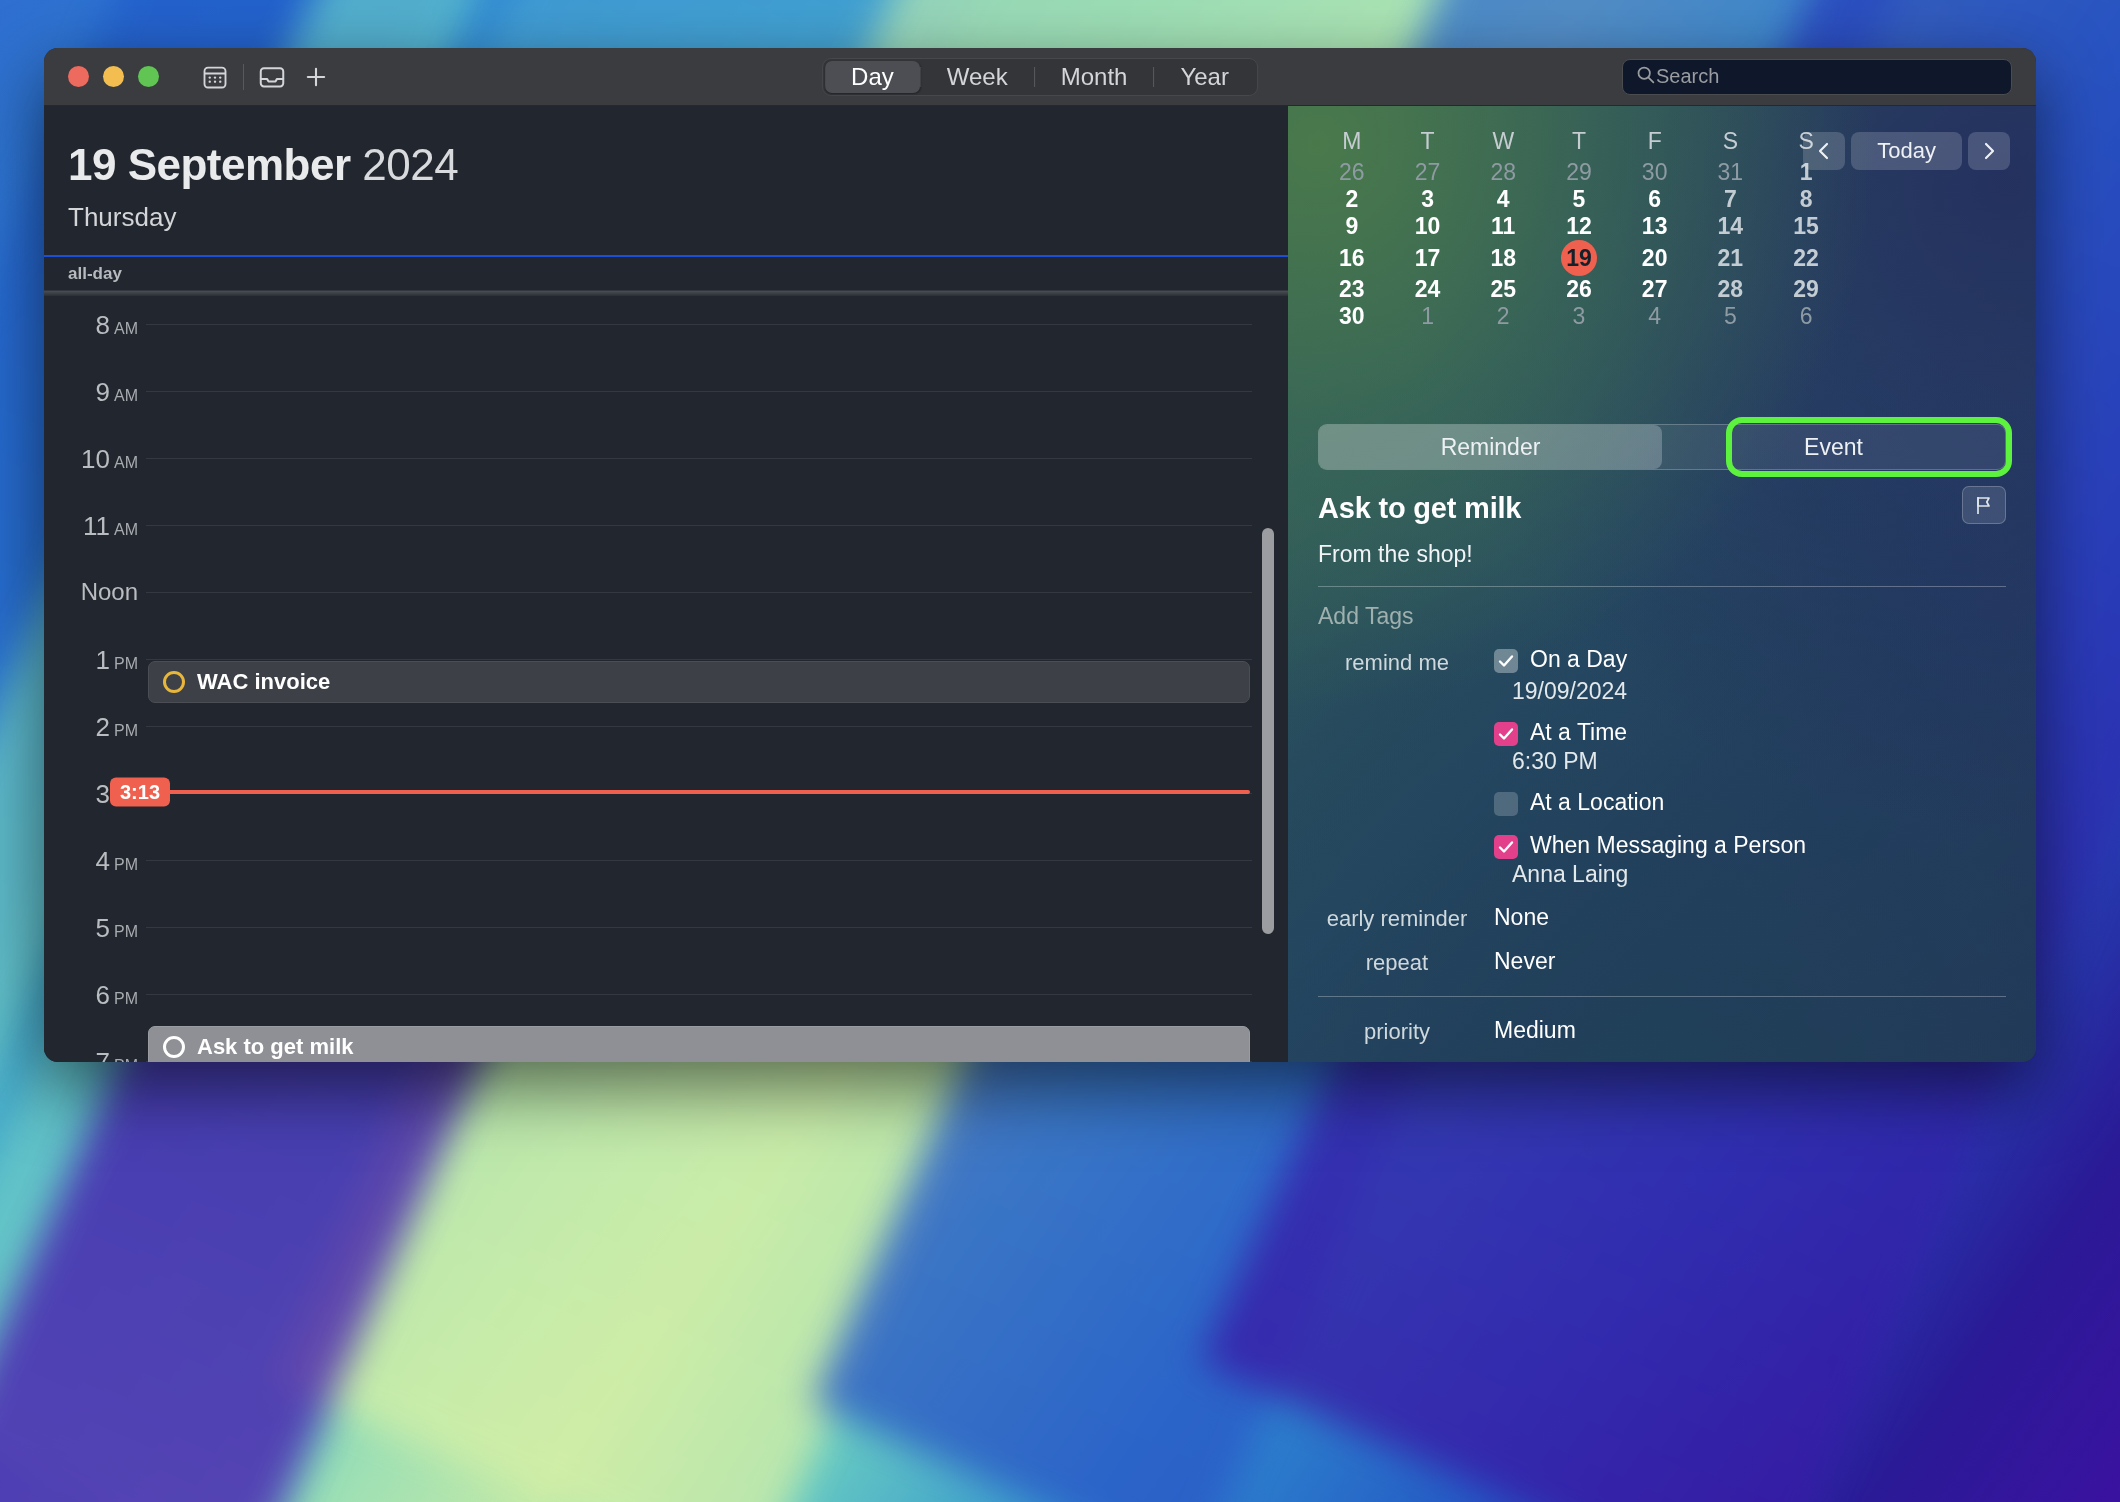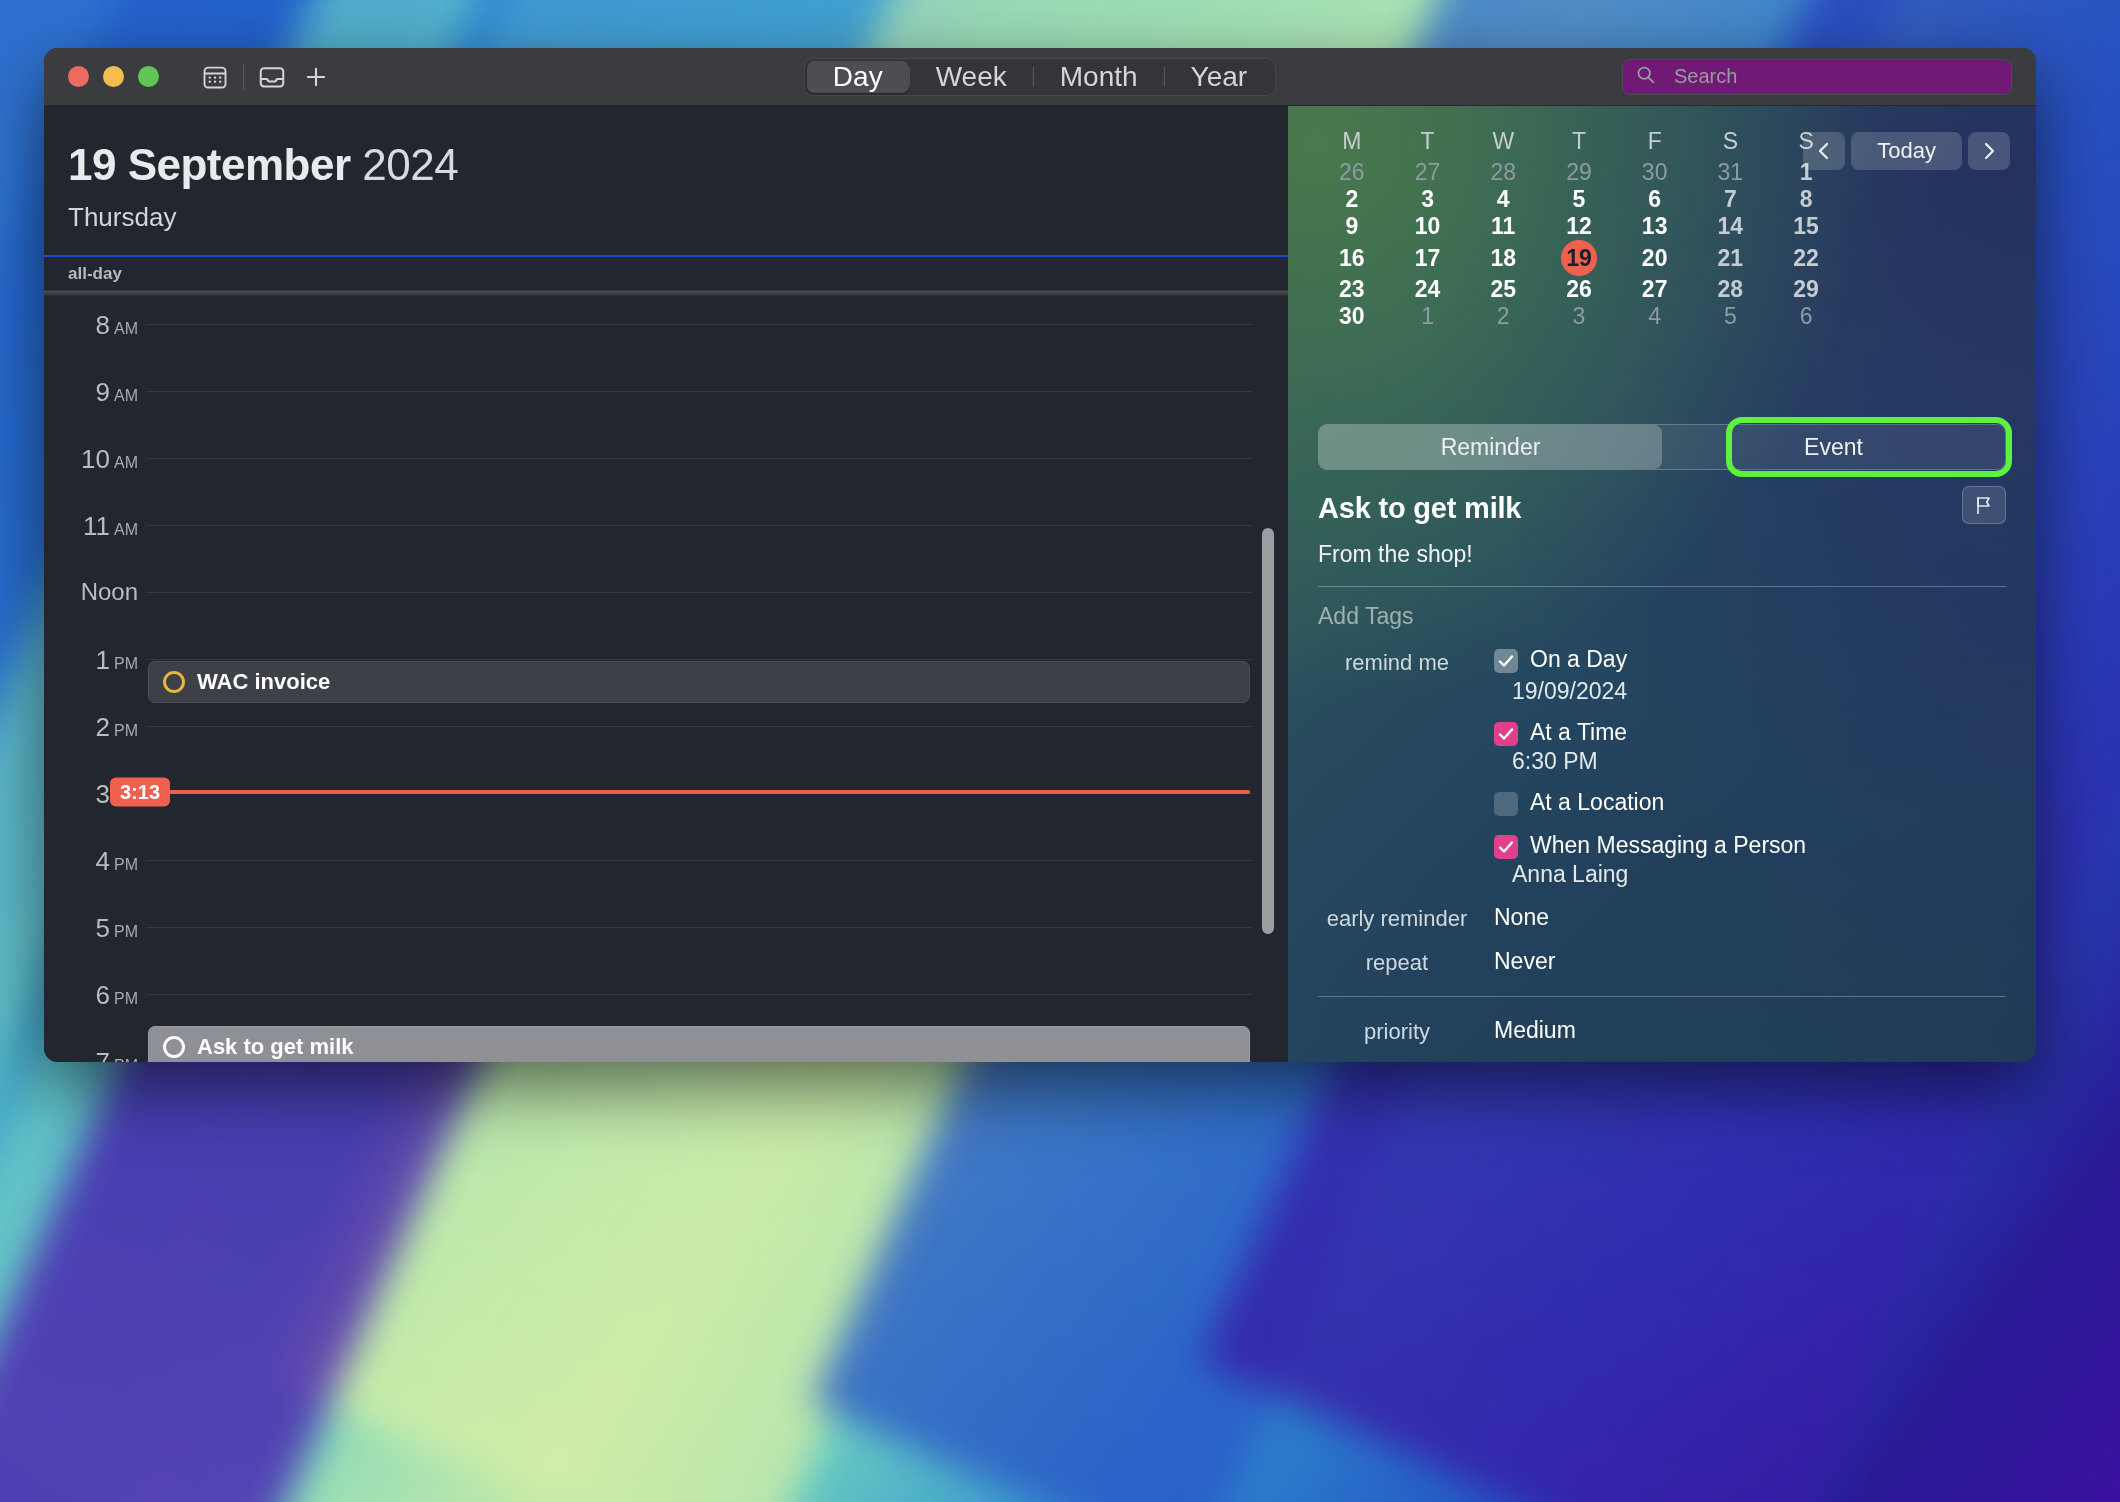--- a/index.html
+++ b/index.html
@@ -51,29 +51,29 @@
   .tb-btn { width:44px; height:40px; display:flex; align-items:center; justify-content:center; }
   .tb-sep { width:1px; height:26px; background:#58595d; margin:0 6px; }
 
   
   #segmented {
     position:absolute; left:50%; transform:translateX(-50%);
     display:flex; align-items:center; height:38px;
     background:#333539; border:1px solid #46484c; border-radius:9px; padding:2px;
   }
   .seg { height:32px; padding:0 26px; display:flex; align-items:center; justify-content:center;
-    font-size:28px; color:#d3d5d8; border-radius:7px; position:relative; white-space:nowrap; }
+    font-size:24px; color:#d3d5d8; border-radius:7px; position:relative; white-space:nowrap; }
   .seg.active { background:#4c4e53; color:#ffffff; box-shadow:0 1px 2px rgba(0,0,0,.35); }
   .seg-div { width:1px; height:20px; background:#5a5c60; }
 
   
   #search {
     position:absolute; right:24px; width:390px; height:36px;
-    background:#701a75; border:1px solid #4a4c50; border-radius:8px;
-    display:flex; align-items:center; padding:0 12px; gap:18px;
+    background:#0f172a; border:1px solid #4a4c50; border-radius:8px;
+    display:flex; align-items:center; padding:0 12px; gap:0;
   }
   #search .ph { font-size:20px; color:#9a9ca0; }
 
   
   #content { display:flex; height:956px; }
 
   
   #dayview { width:1244px; background:#22262e; position:relative; overflow:hidden; }
   #dateblock { padding:36px 0 0 24px; }
   #headline { font-size:44px; letter-spacing:-.5px; line-height:1.05; color:#e9eaec; }

